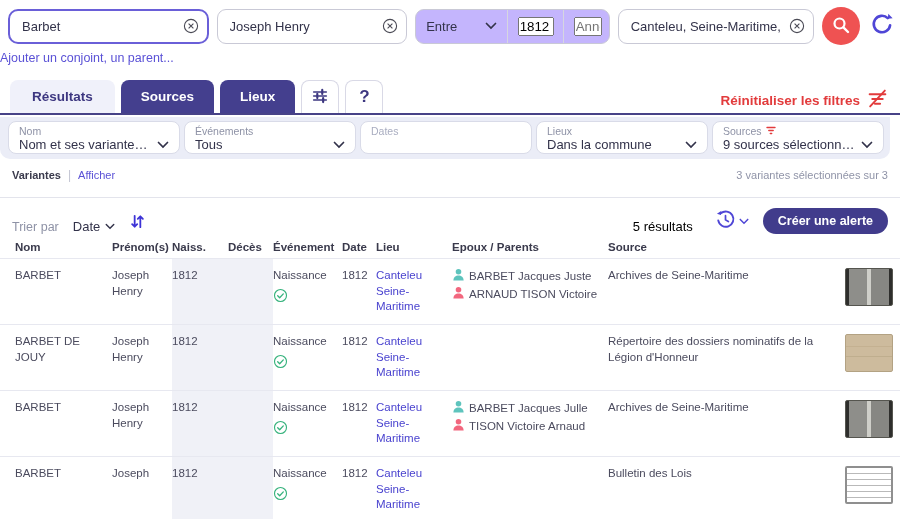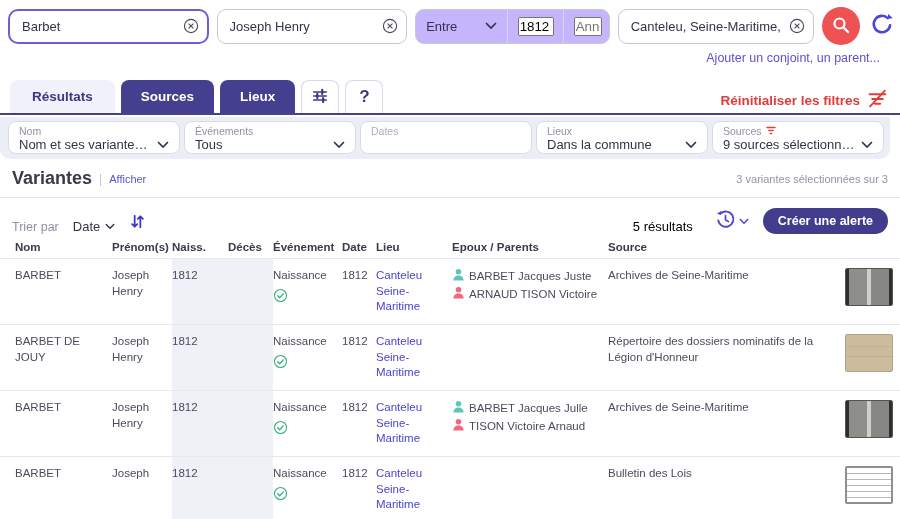--- a/index.html
+++ b/index.html
@@ -21,21 +21,21 @@
   .seg-group { height:35px; display:flex; border:1px solid #c9c9d6; border-radius:9px;
     overflow:hidden; background:#c4b5fd; }
   .seg { display:flex; align-items:center; padding:0 10px; height:100%; }
   .seg + .seg { border-left:1px solid #d6d6e0; }
   .seg-select { width:92px; justify-content:space-between; font-size:13px; color:#33334a; cursor:pointer;}
   .seg-y1 { width:56px; } .seg-y1 input { width:36px; text-align:left; }
   .seg-y2 { width:46px; } .seg-y2 input { width:28px; }
   .search-btn { width:38px; height:38px; border-radius:50%; background:#ef5252; border:none;
     display:flex; align-items:center; justify-content:center; cursor:pointer; flex:0 0 auto; }
   .reset-search { width:28px; height:28px; display:flex; align-items:center; justify-content:center; cursor:pointer; }
-  .addlink-row { position:absolute; top:48px; left:0; width:880px; text-align:right; }
+  .addlink-row { position:absolute; top:48px; left:0; width:880px; text-align:left; }
   .addlink { color:#5a51d6; font-size:12.5px; cursor:pointer; }
 
   
   .tabrow { position:absolute; top:82px; left:0; width:900px; height:33px;
     border-bottom:2px solid #474287; display:flex; align-items:flex-end; padding-left:10px; gap:6px; }
   .tab { height:33px; display:flex; align-items:center; justify-content:center;
     border-radius:8px 8px 0 0; font-size:13.5px; font-weight:bold; cursor:pointer; }
   .tab-active { background:#f0f1fa; color:#3d3780; padding:0 22px; }
   .tab-dark { background:#443f8e; color:#fff; padding:0 20px; }
   .tab-small { background:#fff; border:1px solid #d9d9e6; border-bottom:none; width:38px; color:#3d3780; }
@@ -47,21 +47,21 @@
     background:#ebedf7; border-radius:0 0 10px 10px; display:flex; gap:4px; padding:4px 6px 5px 8px; }
   .fbox { flex:1; background:#fff; border:1px solid #d9dbe8; border-radius:8px;
     padding:3px 10px 0 10px; cursor:pointer; overflow:hidden; }
   .fbox .flabel { font-size:10.5px; color:#8e92a6; display:flex; align-items:center; gap:4px; }
   .fbox .fvalrow { display:flex; align-items:center; justify-content:space-between; gap:4px; }
   .fbox .fval { font-size:13px; color:#32324a; white-space:nowrap; overflow:hidden; text-overflow:ellipsis; }
   .fbox.disabled .flabel, .fbox.disabled .fval, .fbox.disabled .chev { color:#a9adc0; }
 
   
   .variants-row { position:absolute; top:168px; left:12px; right:12px; display:flex; align-items:center; }
-  .variants-title { font-size:18px; font-weight:bold; color:#3a3a4c; }
+  .variants-title { font-size:11px; font-weight:bold; color:#3a3a4c; }
   .variants-sep { color:#c2c4d2; margin:0 7px; font-size:12px; }
   .variants-show { color:#5a51d6; font-size:11px; cursor:pointer; }
   .variants-summary { margin-left:auto; color:#9094a8; font-size:11px; }
   .hr1 { position:absolute; top:197px; left:0; width:900px; border-top:1px solid #e3e4ec; }
 
   
   .toolbar { position:absolute; top:206px; left:12px; right:12px; height:28px;
     display:flex; align-items:flex-end; }
   .sort-label { color:#8e92a6; font-size:12.5px; margin-right:14px; }
   .sort-value { font-size:13px; color:#32324a; display:flex; align-items:center; gap:5px; cursor:pointer; }

